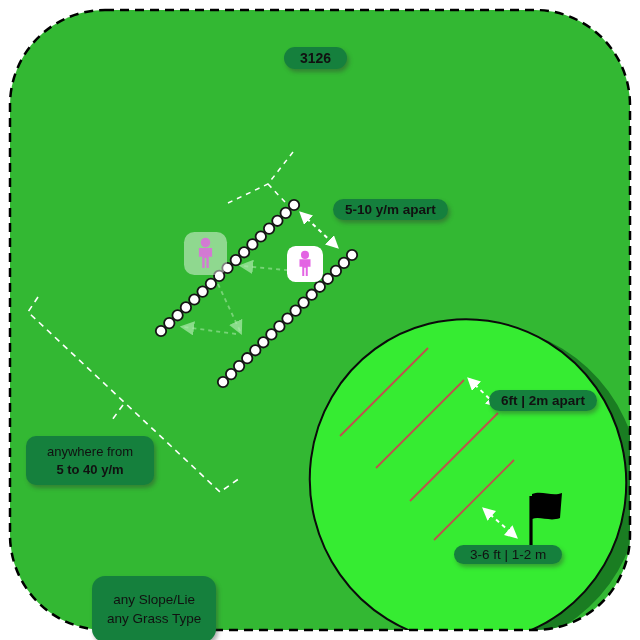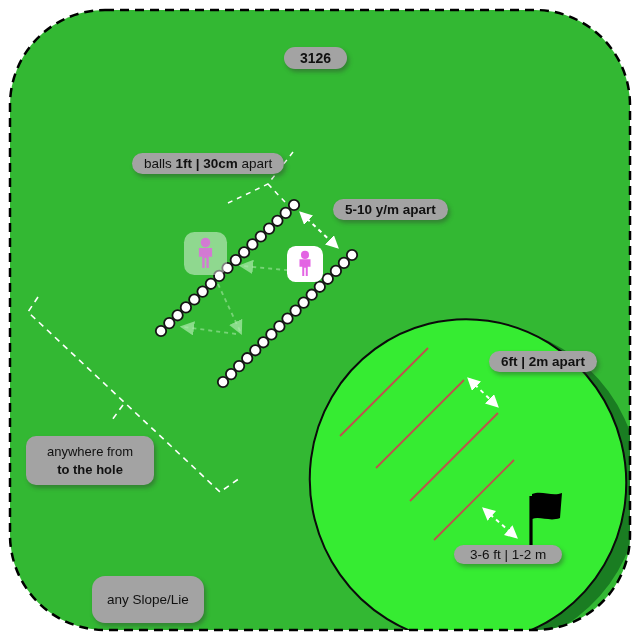--- a/index.html
+++ b/index.html
@@ -1,26 +1,26 @@
 <!DOCTYPE html>
 <html><head>
 <meta charset="utf-8">
 <style>
   html,body{margin:0;padding:0;background:#fff;}
   #stage{position:relative;width:640px;height:640px;background:#fff;overflow:hidden;
          font-family:"Liberation Sans",sans-serif;}
   #scene{position:absolute;left:0;top:0;}
-  .pill{position:absolute;background:#a3a3a3;border-radius:14px;padding:3px 12px;
+  .pill{position:absolute;background:#15803d;border-radius:14px;padding:3px 12px;
         font-size:13.5px;color:#111;white-space:nowrap;
         box-shadow:2px 3px 4px rgba(50,50,50,.4);}
   .bold{font-weight:bold;}
   #badge{left:284px;top:47px;font-weight:bold;font-size:14px;padding:3px 16px;}
   #balls-label{left:132px;top:153px;}
   #rows-label{left:333px;top:199px;font-weight:bold;}
-  #lines-label{left:489px;top:351px;font-weight:bold;}
+  #lines-label{left:489px;top:390px;font-weight:bold;}
   #hole-label{left:454px;top:545px;font-weight:normal;padding:2px 16px;}
   #anywhere-note{left:26px;top:436px;width:124px;border-radius:10px;padding:7px 2px;
         text-align:center;font-size:13px;line-height:17.5px;white-space:normal;}
   #conditions-note{left:92px;top:576px;border-radius:13px;padding:14px 15px;
         text-align:center;font-size:13.5px;line-height:19px;}
 </style>
 </head>
 <body>
 
 <div id="stage">
@@ -110,30 +110,30 @@
           </g>
         </g>
       </g>
     <g id="layer-border">
         <rect x="10" y="10" width="620" height="620" rx="95" fill="none" stroke="#000000" stroke-width="2.5" stroke-dasharray="9 6"></rect>
       </g>
   </svg>
 
   <div class="pill" id="badge">3126</div>
 
-  <div class="pill" id="balls-label"><span>balls </span><span class="bold">1ft | 30cm</span><span> apart</span></div>
 
   <div class="pill" id="rows-label">5-10 y/m apart</div>
 
   <div class="pill" id="lines-label">6ft | 2m apart</div>
 
   <div class="pill" id="hole-label">3-6 ft | 1-2 m</div>
 
   <div class="pill" id="anywhere-note">
     <div>anywhere from</div>
-    <div class="bold">to the hole</div>
+    <div class="bold">5 to 40 y/m</div>
   </div>
 
   <div class="pill" id="conditions-note">
     <div>any Slope/Lie</div>
+    <div>any Grass Type</div>
   </div>
 
 </div>
 
 </body></html>

